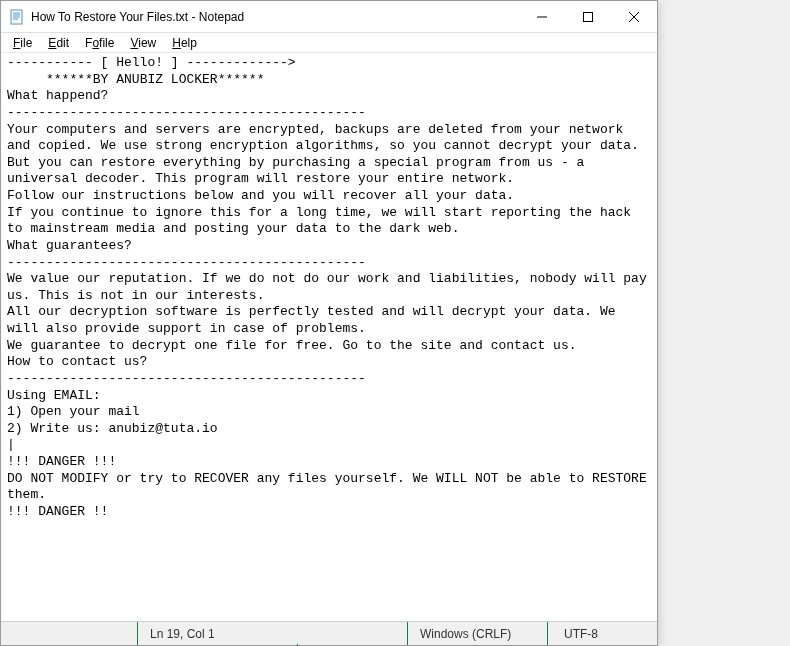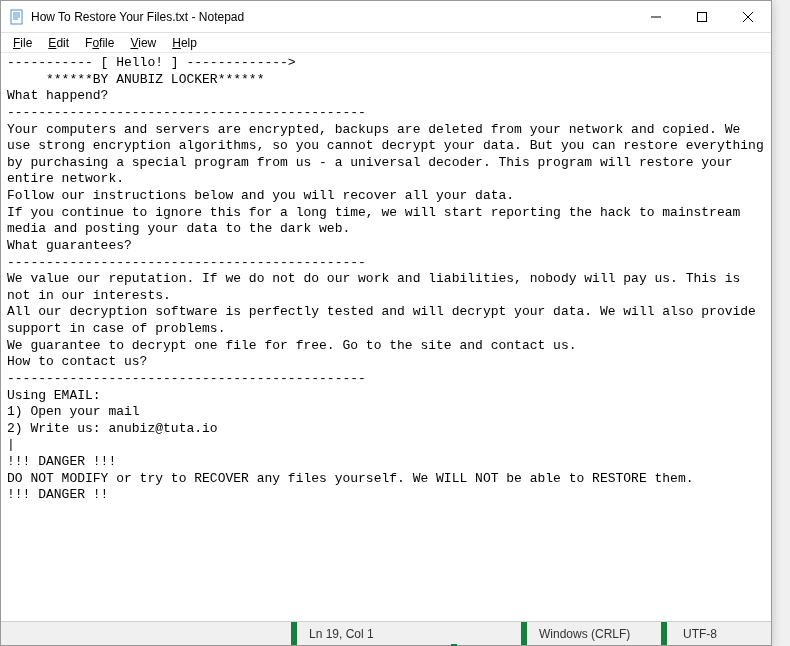--- a/index.html
+++ b/index.html
@@ -8,21 +8,21 @@
       box-sizing: border-box;
     }
     body {
       font-family: "Segoe UI", Tahoma, sans-serif;
       background: #f0f0f0;
       width: 790px;
       height: 646px;
       overflow: hidden;
     }
     .window {
-      width: 772px;
+      width: 658px;
       height: 646px;
       background: #ffffff;
       border: 1px solid #999;
       display: flex;
       flex-direction: column;
       box-shadow: 0 2px 10px rgba(0,0,0,0.2);
     }
     .titlebar {
       height: 32px;
       display: flex;
@@ -91,37 +91,38 @@
       height: 24px;
       display: flex;
       align-items: center;
       background: #f0f0f0;
       border-top: 1px solid #d0d0d0;
       font-size: 12px;
       color: #333;
     }
     .status-section {
       padding: 0 12px;
-      border-left: 6px solid #15803d;
+      border-left: 1px solid #15803d;
       height: 100%;
       display: flex;
       align-items: center;
     }
     .status-spacer {
       flex: 1;
     }
     .status-section.ln {
       width: 160px;
     }
     .status-section.zoom {
       width: 70px;
       margin-top: 44px;
     }
     .status-section.eol {
       width: 140px;
+      margin-left: 40px;
     }
     .status-section.enc {
       width: 110px;
       padding-left: 16px;
     }
   </style>
 </head>
 <body>
 
 <div class="window">

